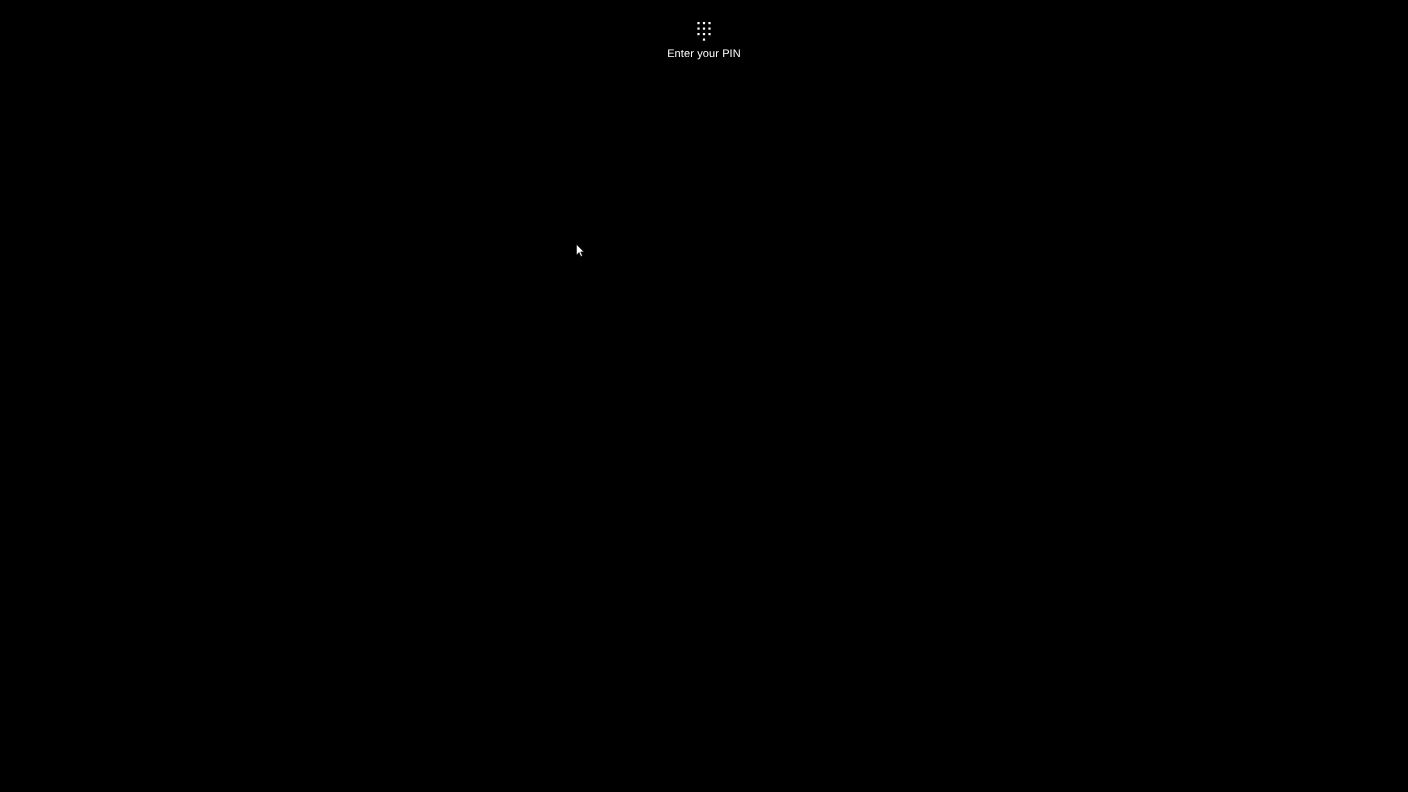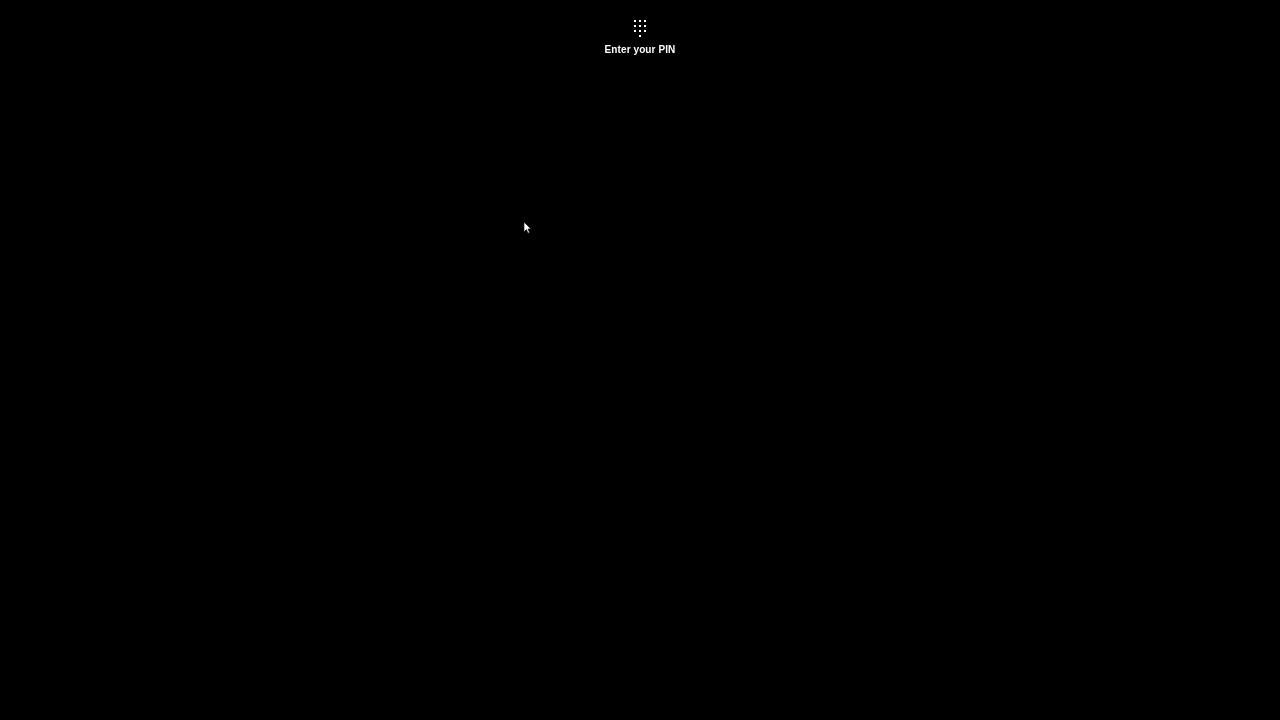--- a/index.html
+++ b/index.html
@@ -34,21 +34,21 @@
     height: 20px;
     display: block;
   }
   #pin-prompt {
     margin-top: 6px;
     font-size: 10px;
     line-height: 12px;
     letter-spacing: 0.1px;
     color: #ffffff;
     text-align: right;
-    font-weight: 700;
+    font-weight: 400;
   }
   #pin-entry {
     margin-top: 4px;
     width: 0;
     height: 0;
     overflow: hidden;
     border: 0;
     background: transparent;
     color: #ffffff;
     font-size: 10px;

